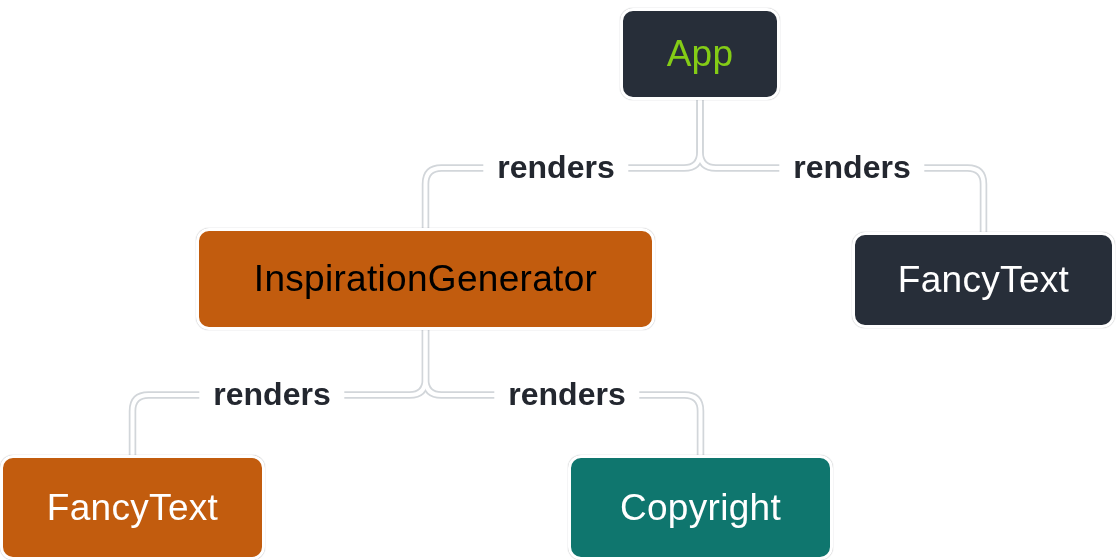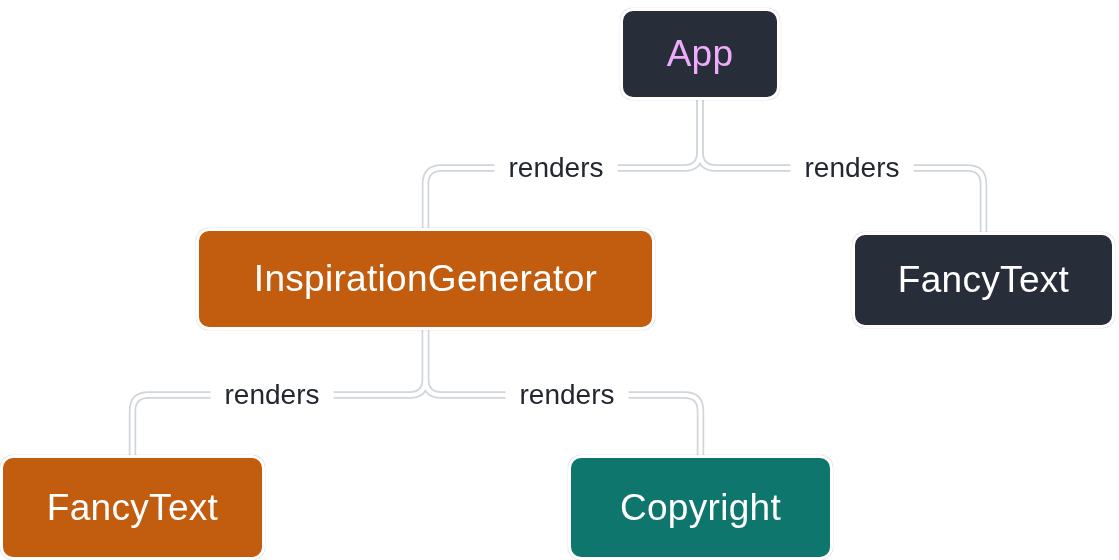--- a/index.html
+++ b/index.html
@@ -37,46 +37,46 @@
     font-size: 37px;
     font-weight: 500;
     letter-spacing: 0.3px;
     white-space: nowrap;
   }
   .edge-label {
     position: absolute;
     transform: translate(-50%, -50%);
     background: #ffffff;
     color: #23272F;
-    font-size: 28px;
-    font-weight: 400;
+    font-size: 32px;
+    font-weight: 700;
     line-height: 1.1;
     padding: 3px 14px;
     white-space: nowrap;
   }
 </style>
 </head>
 <body>
 
 <div class="stage" id="stage" style="background: rgb(255, 255, 255);">
     <svg viewBox="0 0 1119 560" class="edges">
       <path d="M 700 100 L 700 152 Q 700 168 684 168 L 441.5 168 Q 425.5 168 425.5 184 L 425.5 228" fill="none" stroke="#d2d6da" stroke-width="7.5" stroke-linecap="butt"></path>
       <path d="M 700 100 L 700 152 Q 700 168 716 168 L 967.5 168 Q 983.5 168 983.5 184 L 983.5 232" fill="none" stroke="#d2d6da" stroke-width="7.5" stroke-linecap="butt"></path>
       <path d="M 425.5 330 L 425.5 379 Q 425.5 395 409.5 395 L 148.5 395 Q 132.5 395 132.5 411 L 132.5 455" fill="none" stroke="#d2d6da" stroke-width="7.5" stroke-linecap="butt"></path>
       <path d="M 425.5 330 L 425.5 379 Q 425.5 395 441.5 395 L 684.5 395 Q 700.5 395 700.5 411 L 700.5 455" fill="none" stroke="#d2d6da" stroke-width="7.5" stroke-linecap="butt"></path>
       <path d="M 700 100 L 700 152 Q 700 168 684 168 L 441.5 168 Q 425.5 168 425.5 184 L 425.5 228" fill="none" stroke="#ffffff" stroke-width="4" stroke-linecap="butt"></path>
       <path d="M 700 100 L 700 152 Q 700 168 716 168 L 967.5 168 Q 983.5 168 983.5 184 L 983.5 232" fill="none" stroke="#ffffff" stroke-width="4" stroke-linecap="butt"></path>
       <path d="M 425.5 330 L 425.5 379 Q 425.5 395 409.5 395 L 148.5 395 Q 132.5 395 132.5 411 L 132.5 455" fill="none" stroke="#ffffff" stroke-width="4" stroke-linecap="butt"></path>
       <path d="M 425.5 330 L 425.5 379 Q 425.5 395 441.5 395 L 684.5 395 Q 700.5 395 700.5 411 L 700.5 455" fill="none" stroke="#ffffff" stroke-width="4" stroke-linecap="butt"></path>
     </svg>
     <div class="node" style="left: 620px; top: 8px; width: 160px; height: 92px; background: rgb(39, 46, 57);">
-      <span class="node-label" style="color: #f0abfc;">App</span>
+      <span class="node-label" style="color: #84cc16;">App</span>
     </div>
     <div class="node" style="left: 196px; top: 228px; width: 459px; height: 102px; background: rgb(194, 92, 14);">
-      <span class="node-label" style="color: #ffffff;">InspirationGenerator</span>
+      <span class="node-label" style="color: #000000;">InspirationGenerator</span>
     </div>
     <div class="node" style="left: 852px; top: 232px; width: 263px; height: 96px; background: rgb(39, 46, 57);">
       <span class="node-label" style="color: rgb(255, 255, 255);">FancyText</span>
     </div>
     <div class="node" style="left: 0px; top: 455px; width: 265px; height: 105px; background: rgb(194, 92, 14);">
       <span class="node-label" style="color: rgb(255, 255, 255);">FancyText</span>
     </div>
     <div class="node" style="left: 568px; top: 455px; width: 265px; height: 105px; background: #0f766e;">
       <span class="node-label" style="color: rgb(255, 255, 255);">Copyright</span>
     </div>

